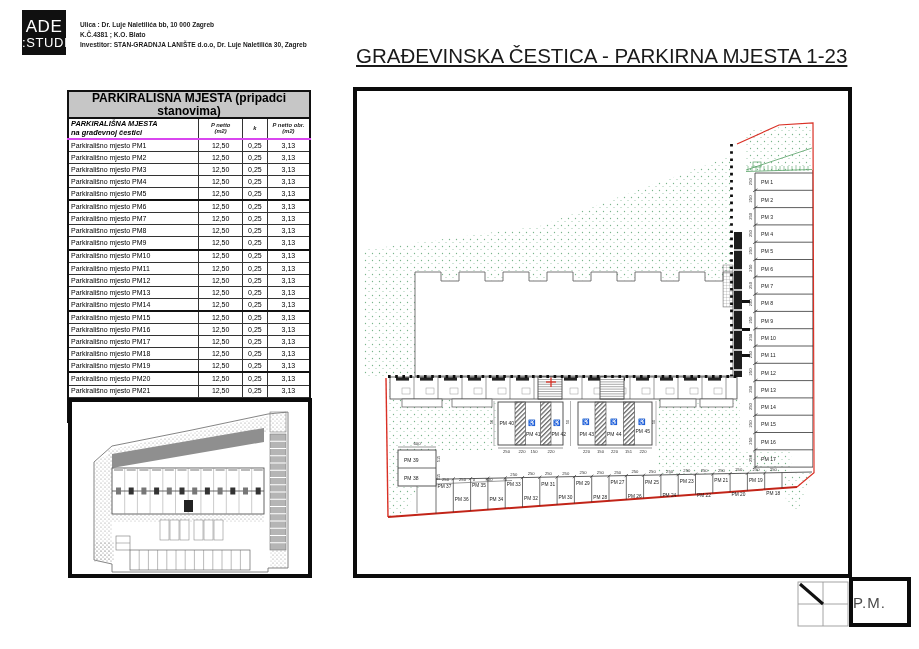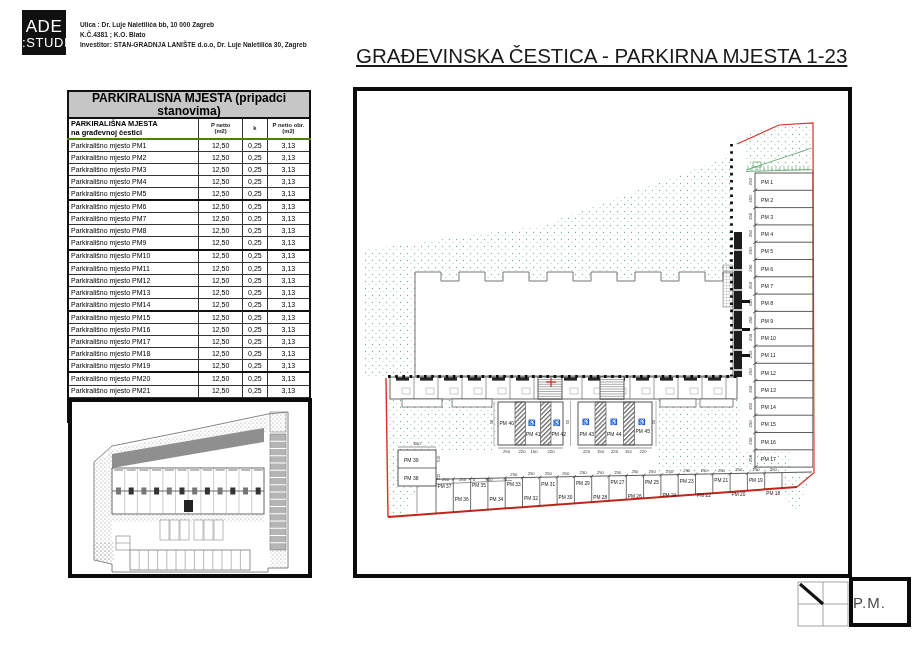--- a/index.html
+++ b/index.html
@@ -25,21 +25,21 @@
   #parking-table td,#parking-table th{border:1px solid #333;padding:0 2px;line-height:1.05;}
   #parking-table .ttl{background:#c6c6c6;font-weight:bold;font-size:12px;text-align:center;
         height:11px;border-bottom:2px solid #111;}
   #parking-table .h-main{font-size:7.4px;font-weight:bold;text-align:left;line-height:1.25;}
   #parking-table .h-sub{font-size:5.8px;text-align:center;color:#222;}
   #parking-table td.lbl{font-size:7px;height:11.1px;}
   #parking-table td.num{font-size:7px;text-align:center;}
   #parking-table col.c1{width:132px;} #parking-table col.c2{width:44px;}
   #parking-table col.c3{width:25px;} #parking-table col.c4{width:43px;}
   #parking-table tr.grp td{border-bottom:2px solid #111;}
-  #parking-table thead tr:nth-child(2) th{border-bottom:2px solid #4d7c0f;}
+  #parking-table thead tr:nth-child(2) th{border-bottom:2px solid #d946ef;font-style:italic;}
 
   
   #main-plan-frame{position:absolute;left:353px;top:87px;width:491px;height:483px;
         border:4px solid #0b0b0b;background:#fff;}
   #small-plan-frame{position:absolute;left:68px;top:398px;width:236px;height:172px;
         border:4px solid #0b0b0b;background:#fff;}
 
   
   #pm-grid{position:absolute;left:796px;top:578px;}
   #pm-box{position:absolute;left:849px;top:577px;width:54px;height:42px;border:4px solid #0b0b0b;

